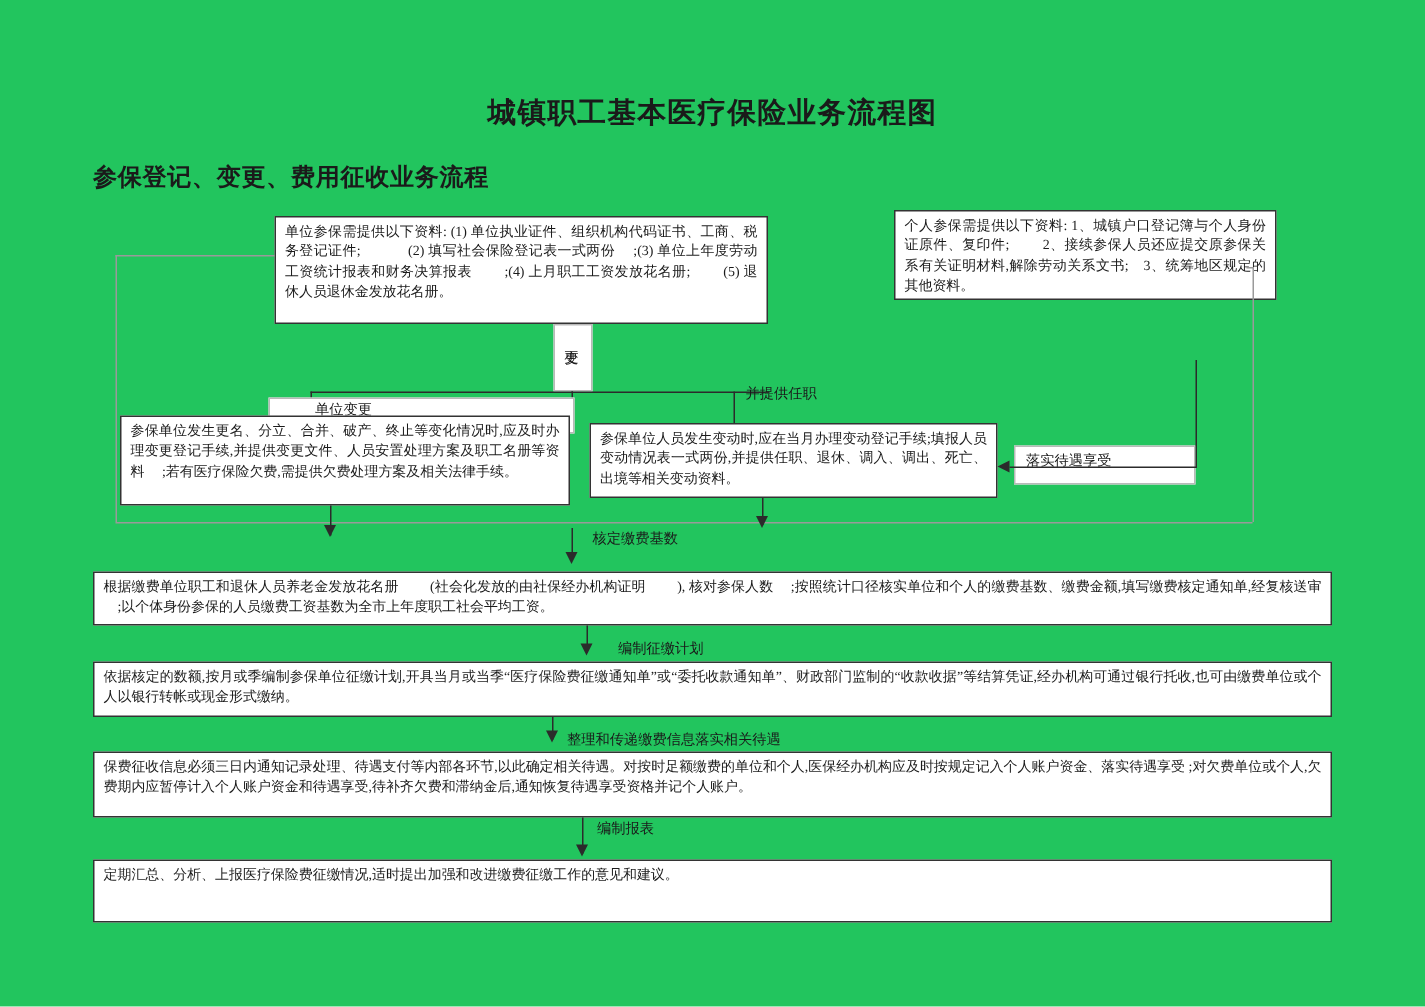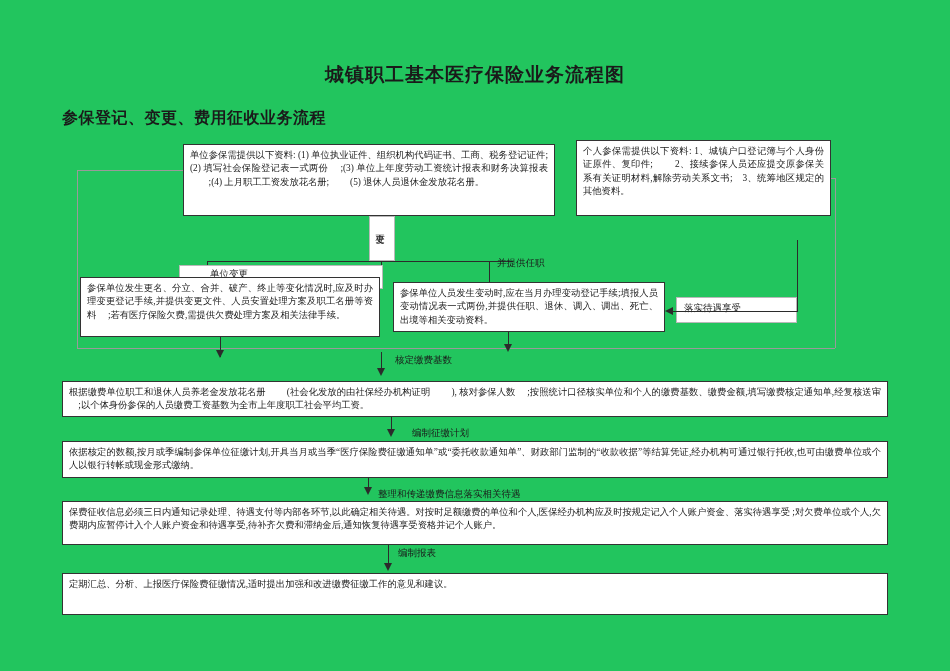--- a/index.html
+++ b/index.html
@@ -87,24 +87,24 @@
   }
 </style>
 </head>
 <body>
 
 <div id="page">
 
   <div class="title">城镇职工基本医疗保险业务流程图</div>
   <div class="subtitle">参保登记、变更、费用征收业务流程</div>
 
-  <div class="box" style="left:183px; top:144px; width:372px; height:72px;">单位参保需提供以下资料:
+  <div class="box" style="left:183px; top:144px; width:329px; height:72px;">单位参保需提供以下资料:
 (1) 单位执业证件、组织机构代码证书、工商、税务登记证件;　　　 (2) 填写社会保险登记表一式两份 　;(3) 单位上年度劳动工资统计报表和财务决算报表 　　;(4) 上月职工工资发放花名册;　　 (5) 退休人员退休金发放花名册。</div>
 
-  <div class="box" style="left:576px; top:140px; width:255px; height:76px;">个人参保需提供以下资料:
+  <div class="box" style="left:596px; top:140px; width:255px; height:60px;">个人参保需提供以下资料:
 1、城镇户口登记簿与个人身份证原件、复印件;　　 2、接续参保人员还应提交原参保关系有关证明材料,解除劳动关系文书;　3、统筹地区规定的其他资料。</div>
 
   <div class="line v grey" style="left:77px; top:170px; height:178px;"></div>
   <div class="line h grey" style="left:77px; top:170px; width:106px;"></div>
   <div class="line v grey" style="left:835px; top:178px; height:170px;"></div>
   <div class="line h grey" style="left:831px; top:178px; width:5px;"></div>
   <div class="line h grey" style="left:77px; top:348px; width:758px;"></div>
 
   <div class="box thin" style="left:369px; top:216px; width:26px; height:45px; padding:2px 3px;">
     <span class="label vert" style="position:static; font-size:9.5px;">变更</span>

